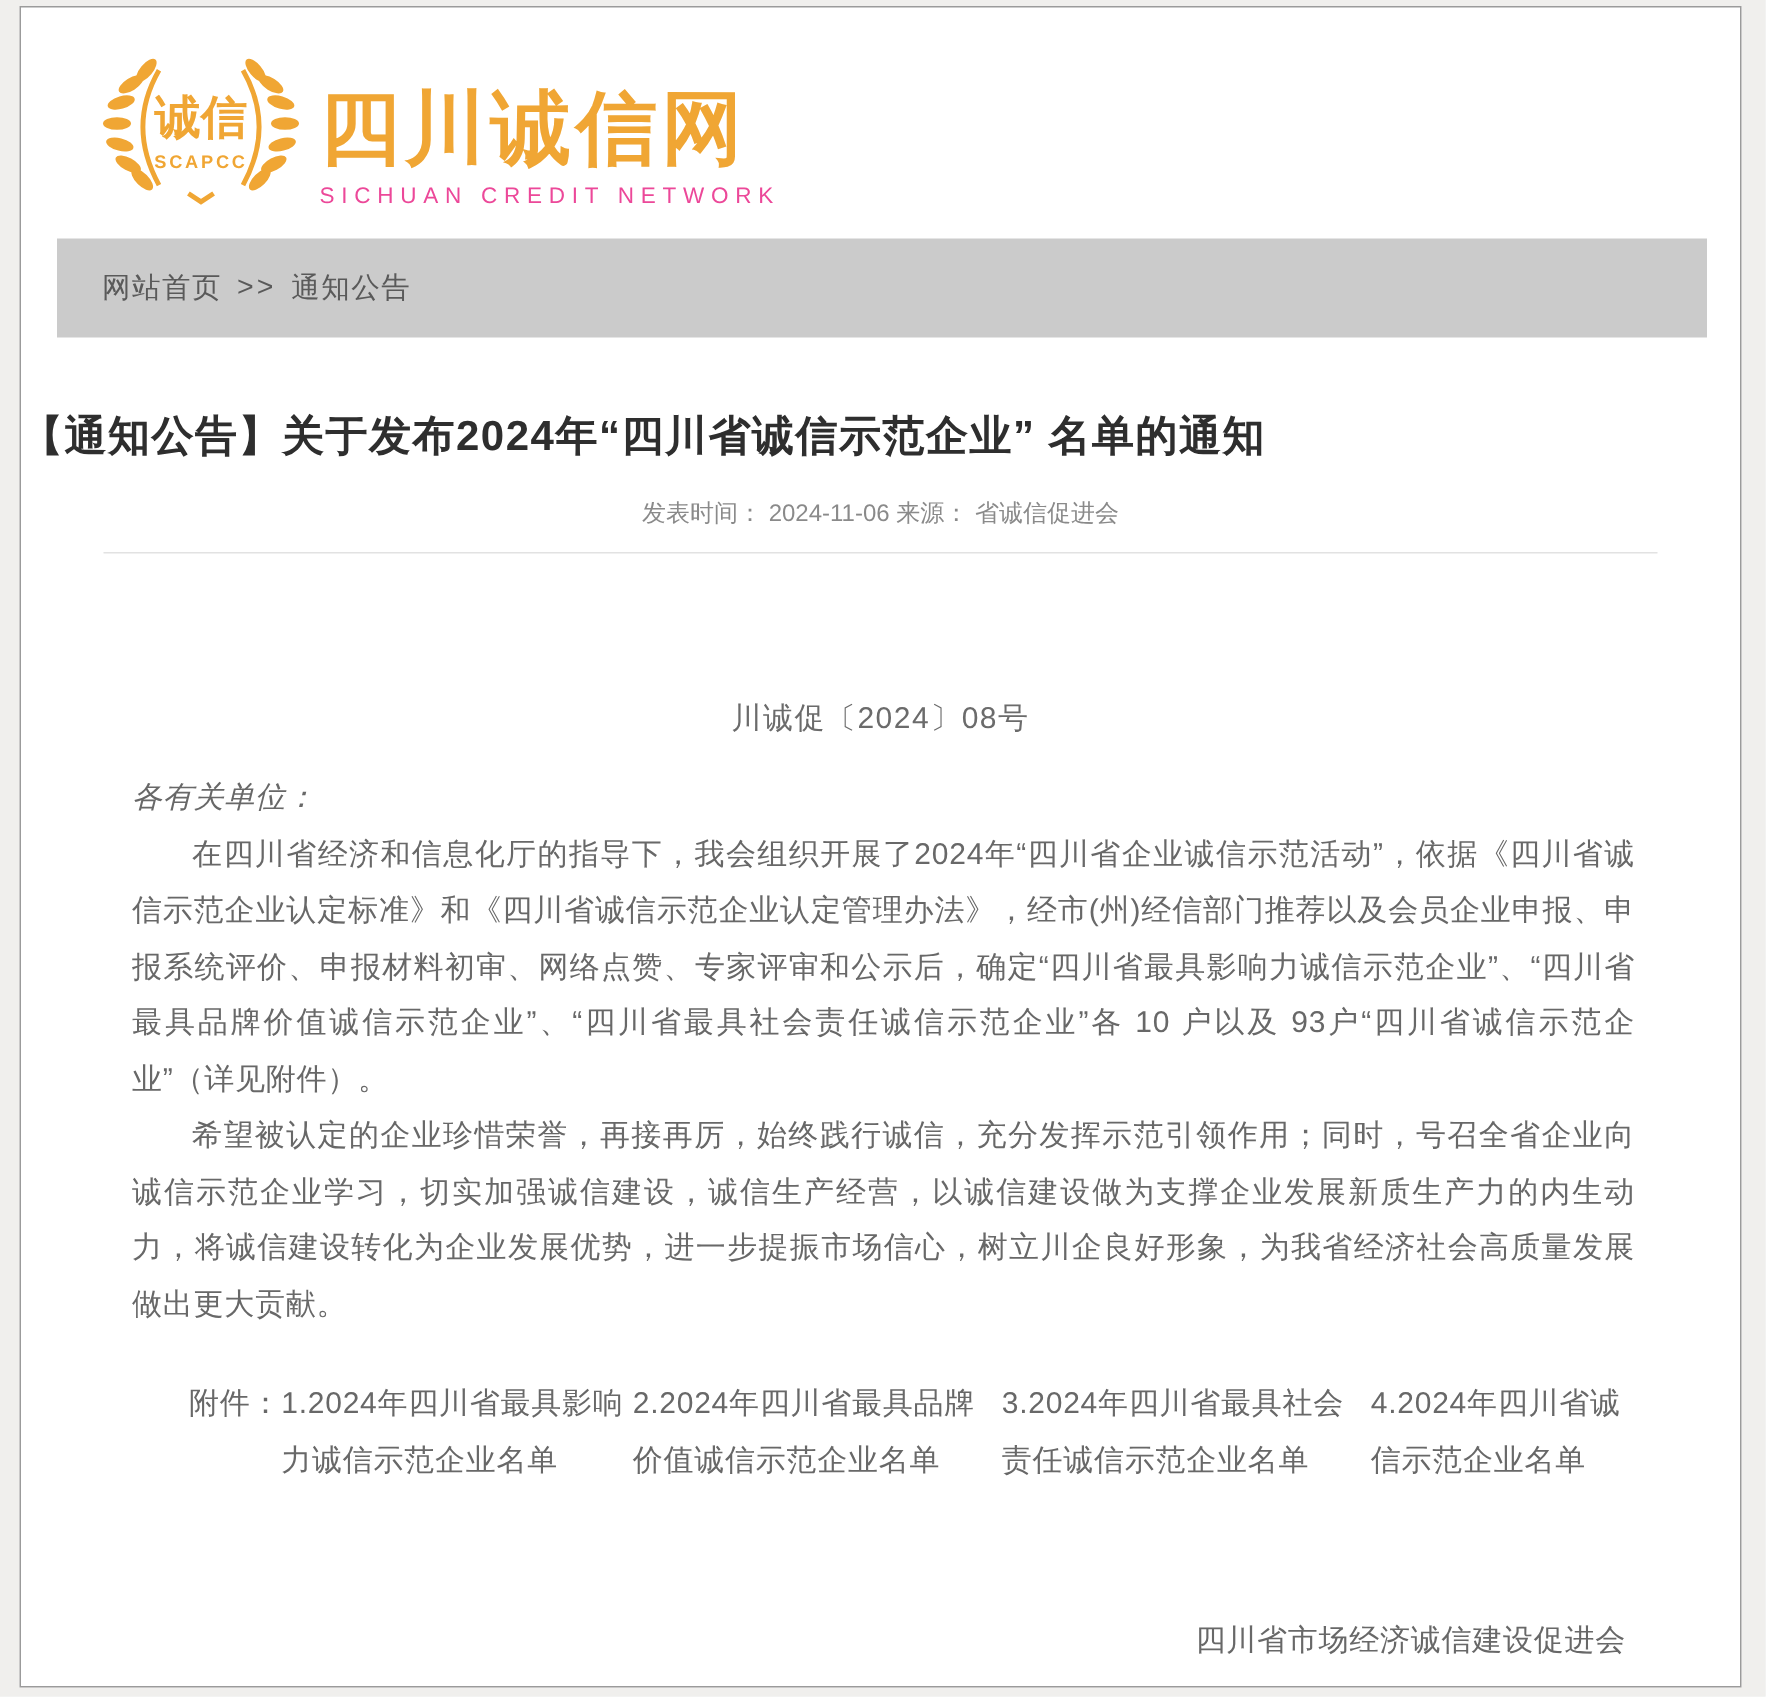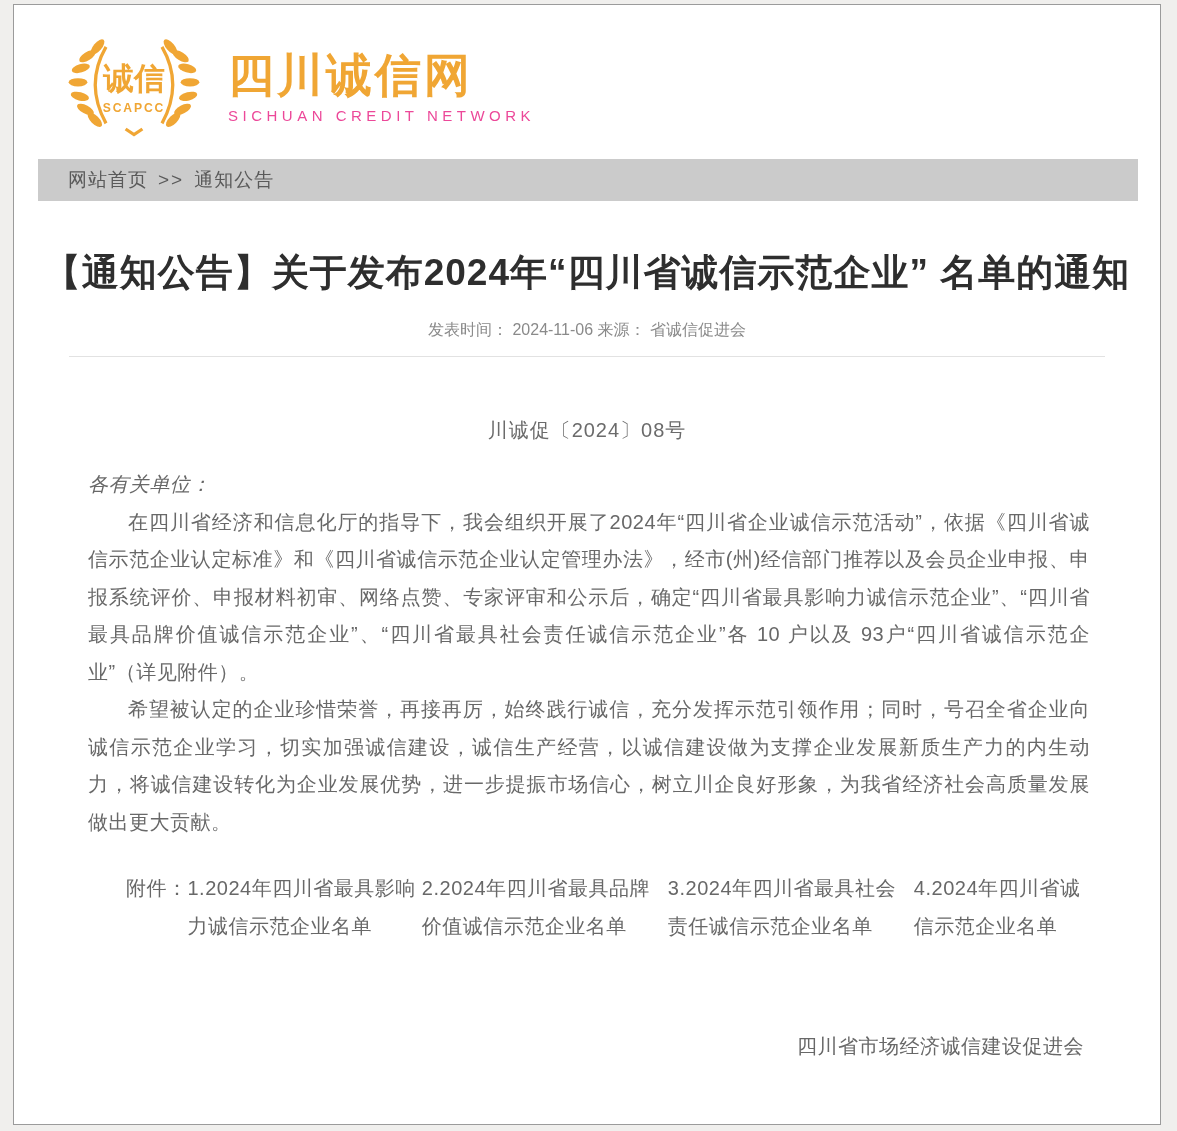--- a/index.html
+++ b/index.html
@@ -25,70 +25,69 @@
   
   .header {
     display: flex;
     align-items: center;
     padding: 30px 0 0 50px;
     gap: 22px;
   }
   .emblem { width: 140px; height: 104px; flex: 0 0 auto; }
   .brand-block { display: flex; flex-direction: column; }
   .brand-name {
-    font-size: 46px;
+    font-size: 54px;
     font-weight: bold;
     color: #f0a634;
     letter-spacing: 3px;
     line-height: 1.1;
   }
   .brand-sub {
     font-size: 15px;
     font-weight: normal;
     color: #ec4899;
     letter-spacing: 4.5px;
     margin-top: 6px;
   }
   
   .breadcrumb-bar {
     margin: 20px 22px 0 24px;
-    height: 42px;
+    height: 66px;
     background: #cbcbcb;
     display: flex;
     align-items: center;
     padding-left: 30px;
     font-size: 19px;
     color: #5a5a5a;
     letter-spacing: 1px;
   }
   .breadcrumb-bar a { color: #5a5a5a; text-decoration: none; cursor: pointer; }
   .crumb-sep { margin: 0 10px; letter-spacing: 2px; }
   
   .article-title {
     margin-top: 47px;
-    text-align: center;
-    font-size: 37px;
+    font-size: 28px;
     font-weight: bold;
     color: #2e2e2e;
     letter-spacing: 1px;
   }
   .article-meta {
     margin-top: 22px;
     text-align: center;
     font-size: 16px;
     color: #8a8a8a;
   }
   .divider {
     margin: 15px 55px 0 55px;
     border: none;
     border-top: 1px solid #e2e2e2;
     height: 0;
   }
   .doc-number {
-    margin-top: 60px;
+    margin-top: 96px;
     text-align: center;
     font-size: 20px;
     color: #6b6b6b;
     letter-spacing: 1px;
   }
   .body-text {
     margin: 22px 70px 0 74px;
     font-size: 20px;
     line-height: 37.5px;
     color: #686868;
@@ -117,21 +116,21 @@
     letter-spacing: 0.5px;
   }
   .signature .sig-org { line-height: 30px; }
 </style>
 </head>
 <body>
 
 <div class="card">
 
   <div class="header">
-    <div style="display:flex;align-items:center;gap:24px;cursor:pointer;">
+    <div style="display:flex;align-items:flex-end;gap:9px;cursor:pointer;">
       <svg class="emblem" viewBox="0 0 150 110" xmlns="http://www.w3.org/2000/svg">
         <g fill="#f0a634">
 
           <ellipse cx="33" cy="90" rx="4.5" ry="10" transform="rotate(-45 33 90)"></ellipse>
           <ellipse cx="23" cy="79" rx="4.5" ry="10" transform="rotate(-62 23 79)"></ellipse>
           <ellipse cx="17" cy="65" rx="4.5" ry="10" transform="rotate(-76 17 65)"></ellipse>
           <ellipse cx="15" cy="50" rx="4.5" ry="10" transform="rotate(-90 15 50)"></ellipse>
           <ellipse cx="18" cy="35" rx="4.5" ry="10" transform="rotate(-106 18 35)"></ellipse>
           <ellipse cx="25" cy="22" rx="4.5" ry="10" transform="rotate(-122 25 22)"></ellipse>
           <ellipse cx="36" cy="12" rx="4.5" ry="10" transform="rotate(-140 36 12)"></ellipse>

